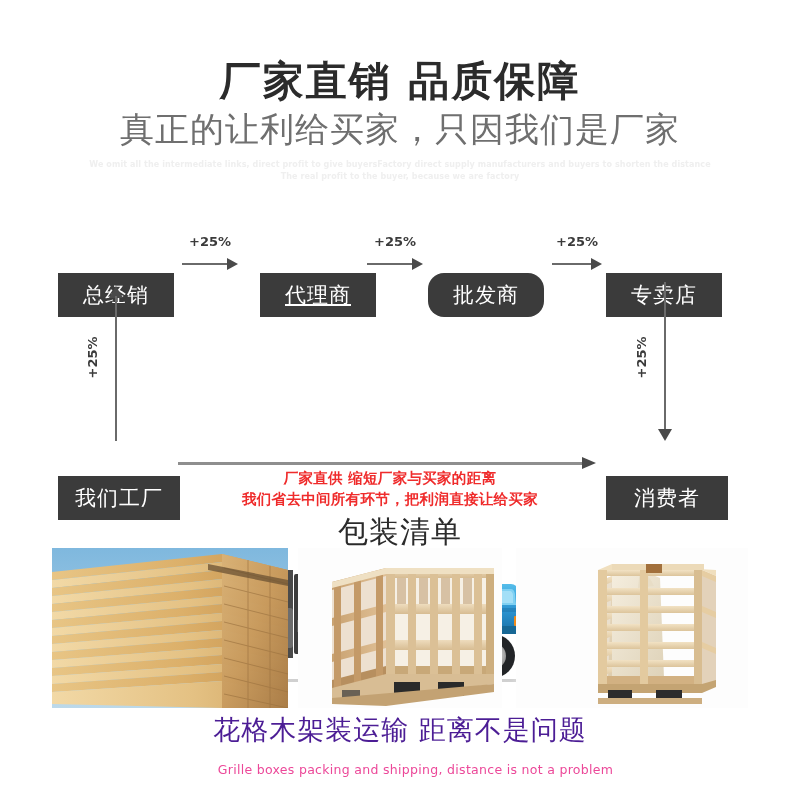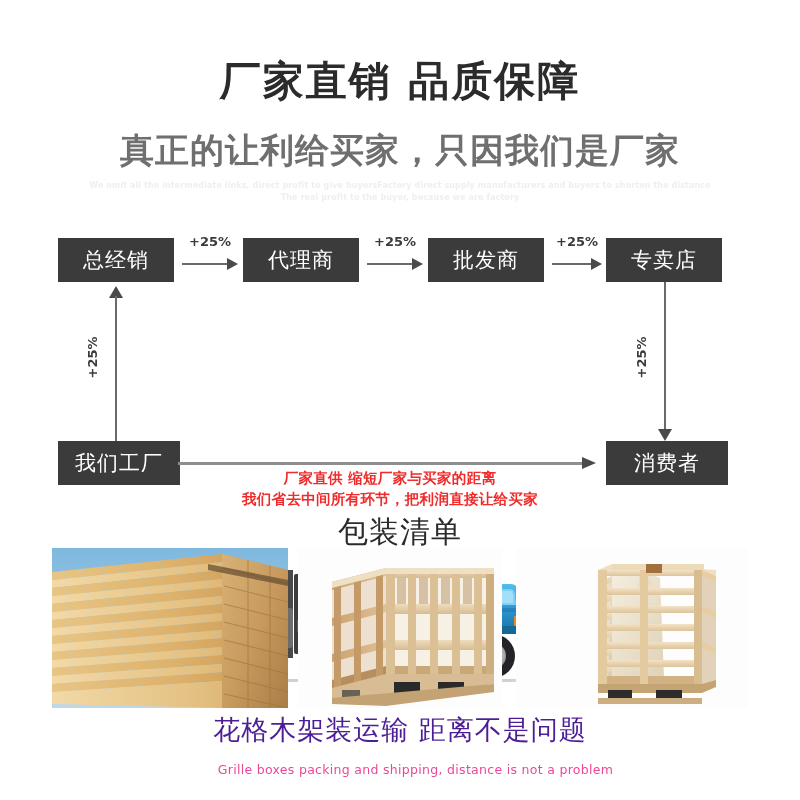--- a/index.html
+++ b/index.html
@@ -32,25 +32,25 @@
   .headline-main {
     font-size: 41px;
     font-weight: bold;
     color: #2b2b2b;
     letter-spacing: 2px;
     line-height: 1.15;
     white-space: nowrap;
   }
   .headline-sub {
     font-size: 34px;
-    font-weight: bold;
+    font-weight: normal;
     color: #6f6f6f;
     letter-spacing: 1px;
     line-height: 1.2;
-    margin-top: 25px;
+    margin-top: 4px;
     white-space: nowrap;
   }
   .headline-en {
     margin-top: 9px;
     color: #efefef;
     font-size: 8px;
     line-height: 1.45;
     letter-spacing: .1px;
     font-weight: bold;
   }
@@ -67,27 +67,28 @@
     background: #3b3b3b;
     color: #ffffff;
     font-size: 21px;
     letter-spacing: 1px;
     display: flex;
     align-items: center;
     justify-content: center;
     height: 44px;
     width: 116px;
     box-sizing: border-box;
+    margin-top: 35px;
   }
   .node.wide { width: 122px; }
 
   
   #node-master   { left: 58px;  top: 18px; }
-  #node-agent    { left: 243px; top: 18px; }
-  #node-whole    { left: 428px; top: 18px; }
+  #node-agent    { left: 260px; top: 18px; text-decoration: underline; }
+  #node-whole    { left: 428px; top: 18px; border-radius: 16px; }
   #node-store    { left: 606px; top: 18px; }
   
   #node-factory  { left: 58px;  top: 221px; }
   #node-consumer { left: 606px; top: 221px; }
 
   
   .h-arrow {
     position: absolute;
     height: 12px;
     top: 38px;

